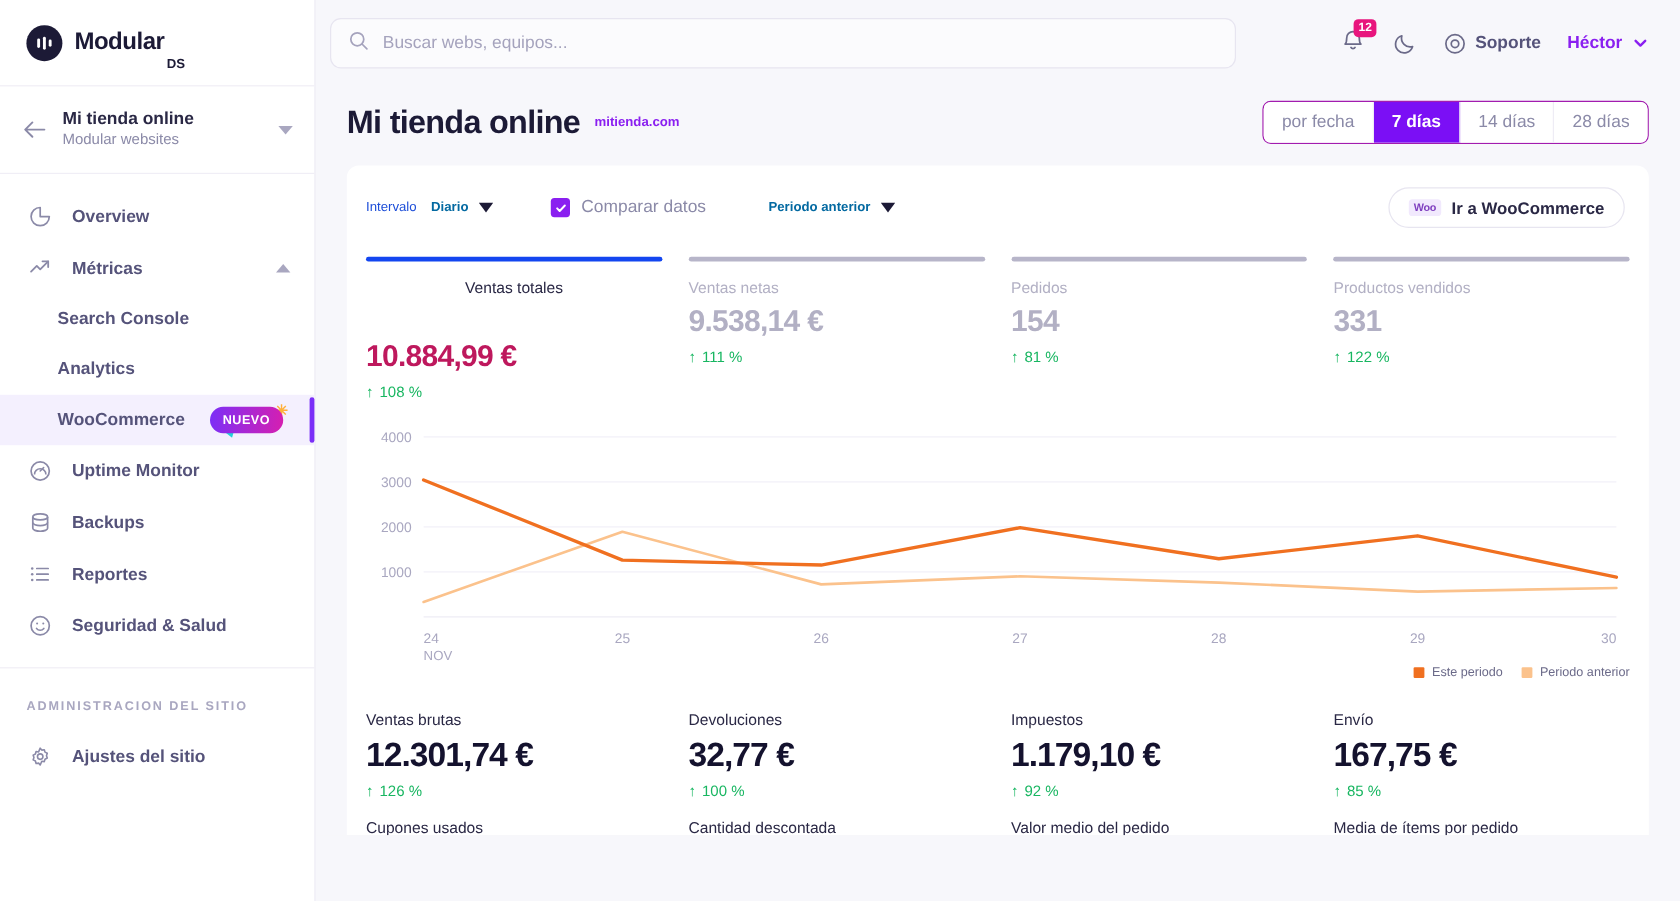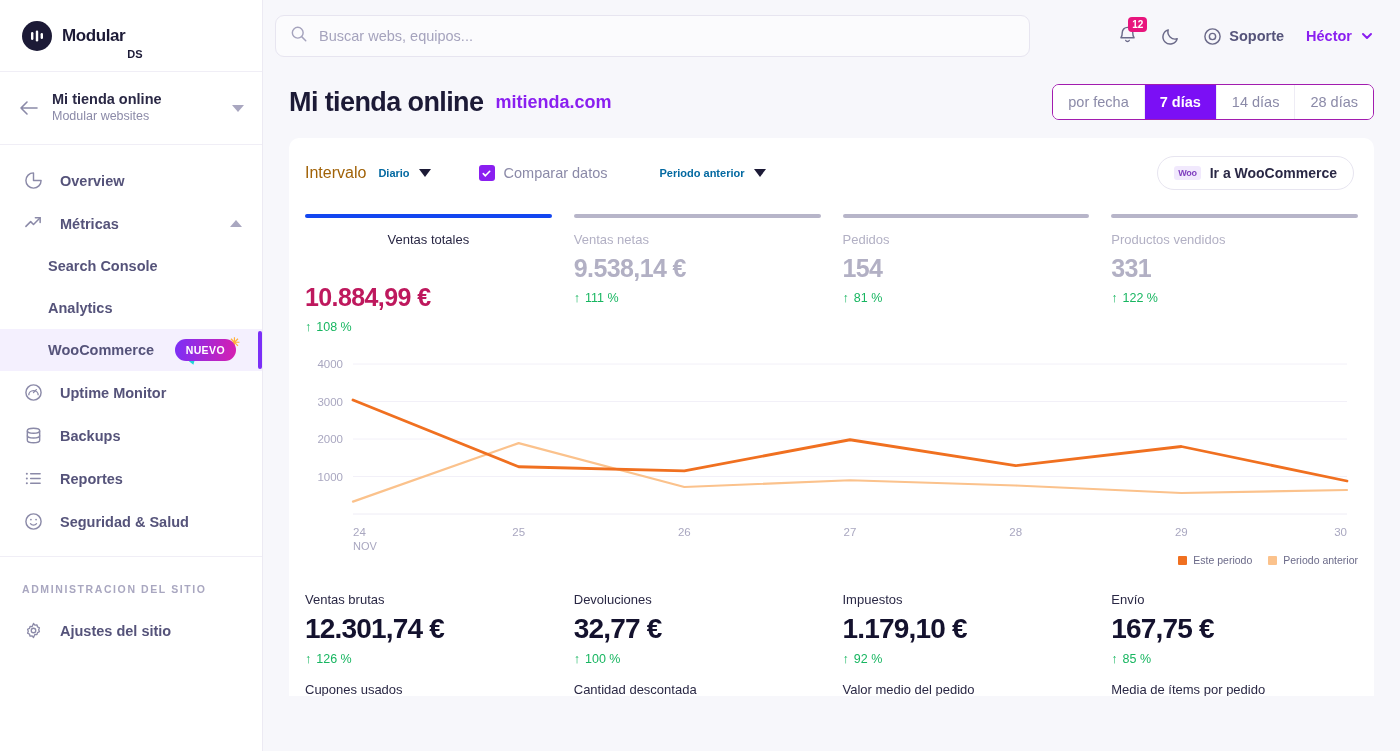--- a/index.html
+++ b/index.html
@@ -22,21 +22,21 @@
   }
   .brand {
     height: 72px; display: flex; align-items: center;
     padding-left: 22px; border-bottom: 1px solid #f0eef6;
   }
   .brand-logo {
     width: 30px; height: 30px; border-radius: 50%;
     background: #1c1a36; display: flex; align-items: center; justify-content: center;
     margin-right: 10px;
   }
-  .brand-name { font-size: 17px; font-weight: 700; color: #1c1a36; letter-spacing: -0.4px; }
+  .brand-name { font-size: 20px; font-weight: 700; color: #1c1a36; letter-spacing: -0.4px; }
   .brand-ds { font-size: 11px; font-weight: 700; color: #1c1a36; margin-left: 2px; vertical-align: 5px; margin-top: 36px;}
 
   .site-switch {
     height: 73px; display: flex; align-items: center;
     padding: 0 18px; border-bottom: 1px solid #f0eef6; gap: 12px;
   }
   .back-arrow { color: #8b8aa8; display: flex; align-items: center; cursor: pointer;}
   .site-meta { flex: 1; }
   .site-title { font-size: 14.5px; font-weight: 700; color: #2a2845; line-height: 1.25; }
   .site-sub { font-size: 12.5px; color: #8b8aa8; line-height: 1.4; }
@@ -106,32 +106,32 @@
     position: absolute; top: -7px; right: -9px; background: #e8157d; color: #fff;
     font-size: 10px; font-weight: 700; border-radius: 4px; padding: 1px 4px; line-height: 1.3;
   }
   .support { display: flex; align-items: center; gap: 7px; color: #55537a; font-size: 14.5px; font-weight: 700; cursor: pointer;}
   .user-name { color: #8a1ff0; font-size: 14.5px; font-weight: 700; }
   .user-wrap { display: flex; align-items: center; gap: 8px; cursor: pointer; }
 
   .content { flex: 1; padding: 0 26px; overflow: hidden; }
   .page-head { display: flex; align-items: center; padding: 12px 0 18px 0; }
   .page-title { font-size: 27px; font-weight: 800; color: #1c1a36; letter-spacing: -0.6px; }
-  .page-domain { font-size: 18px; font-weight: 700; color: #8a1ff0; margin-left: 12px; cursor: pointer; }
+  .page-domain { font-size: 11px; font-weight: 700; color: #8a1ff0; margin-left: 12px; cursor: pointer; }
   .range-tabs { margin-left: auto; display: flex; background: #fff; border: 1px solid #a21caf; border-radius: 7px; overflow: hidden; }
   .range-tab {
     padding: 9px 15px; font-size: 14.5px; color: #8b8aa8; cursor: pointer;
     border-right: 1px solid #eeecf5; background: #fff;
   }
   .range-tab:last-child { border-right: none; }
   .range-tab.active { background: #7b0ff5; color: #fff; font-weight: 700; }
 
   .panel { background: #fff; border-radius: 10px; padding: 0; }
   .panel-toolbar { display: flex; align-items: center; padding: 18px 20px 14px 16px; gap: 0; }
-  .tool-label { font-size: 16px; color: #a16207; margin-right: 12px; }
+  .tool-label { font-size: 11px; color: #1d4ed8; margin-right: 12px; }
   .tool-strong { font-size: 11px; font-weight: 700; color: #0369a1; }
   .caret-fill {
     width: 0; height: 0; border-left: 6px solid transparent; border-right: 6px solid transparent;
     border-top: 8px solid #1c1a36; margin-left: 9px;
   }
   .tool-group { display: flex; align-items: center; cursor: pointer; }
   .checkbox {
     width: 16px; height: 16px; border-radius: 3px; background: #8a1ff0;
     display: flex; align-items: center; justify-content: center; margin-right: 9px; cursor: pointer;
   }

